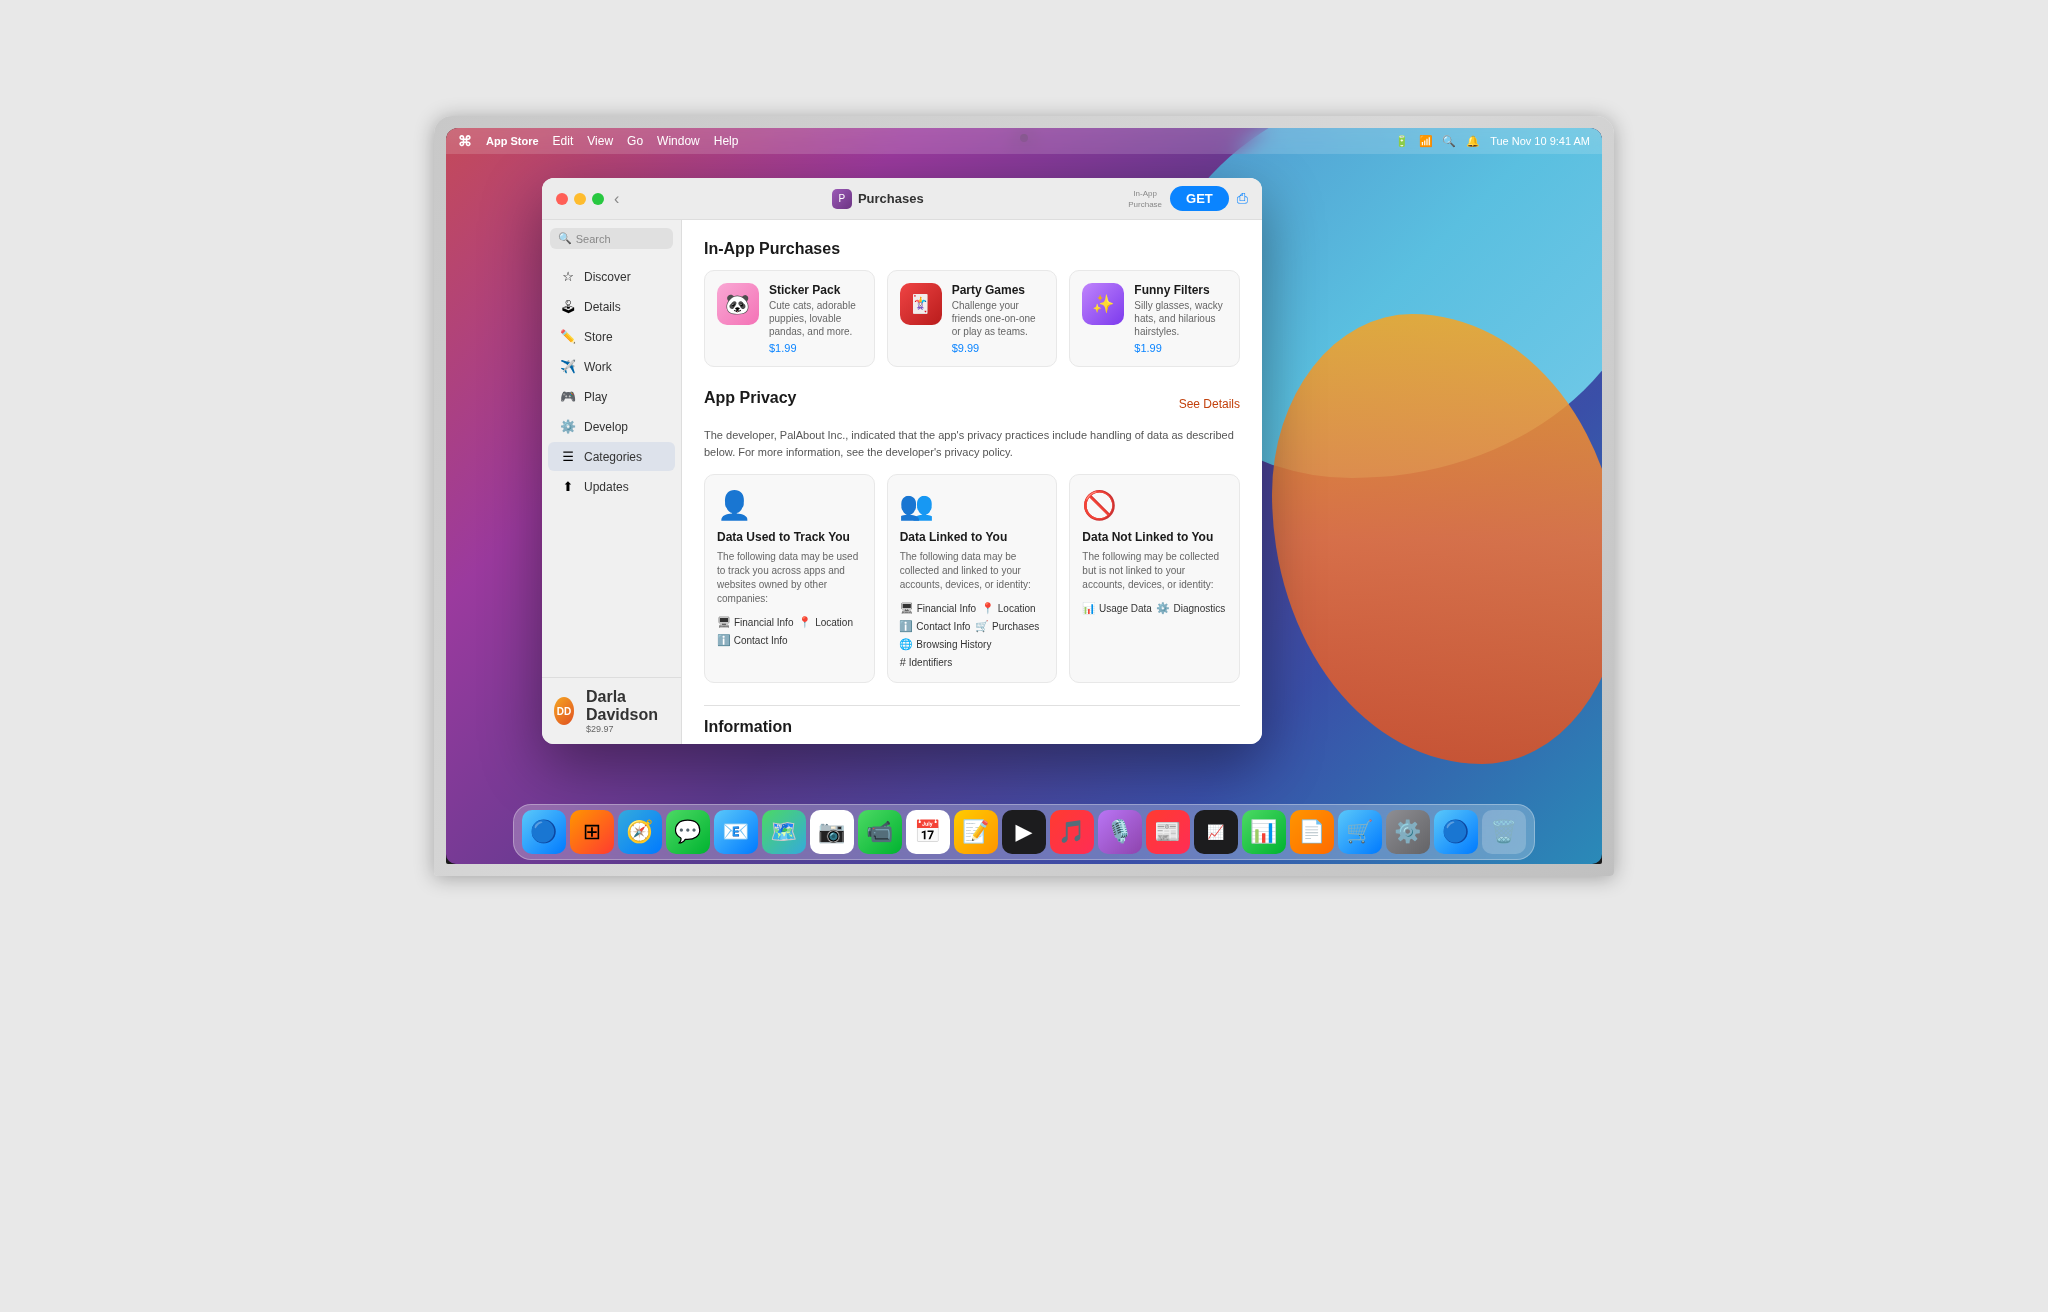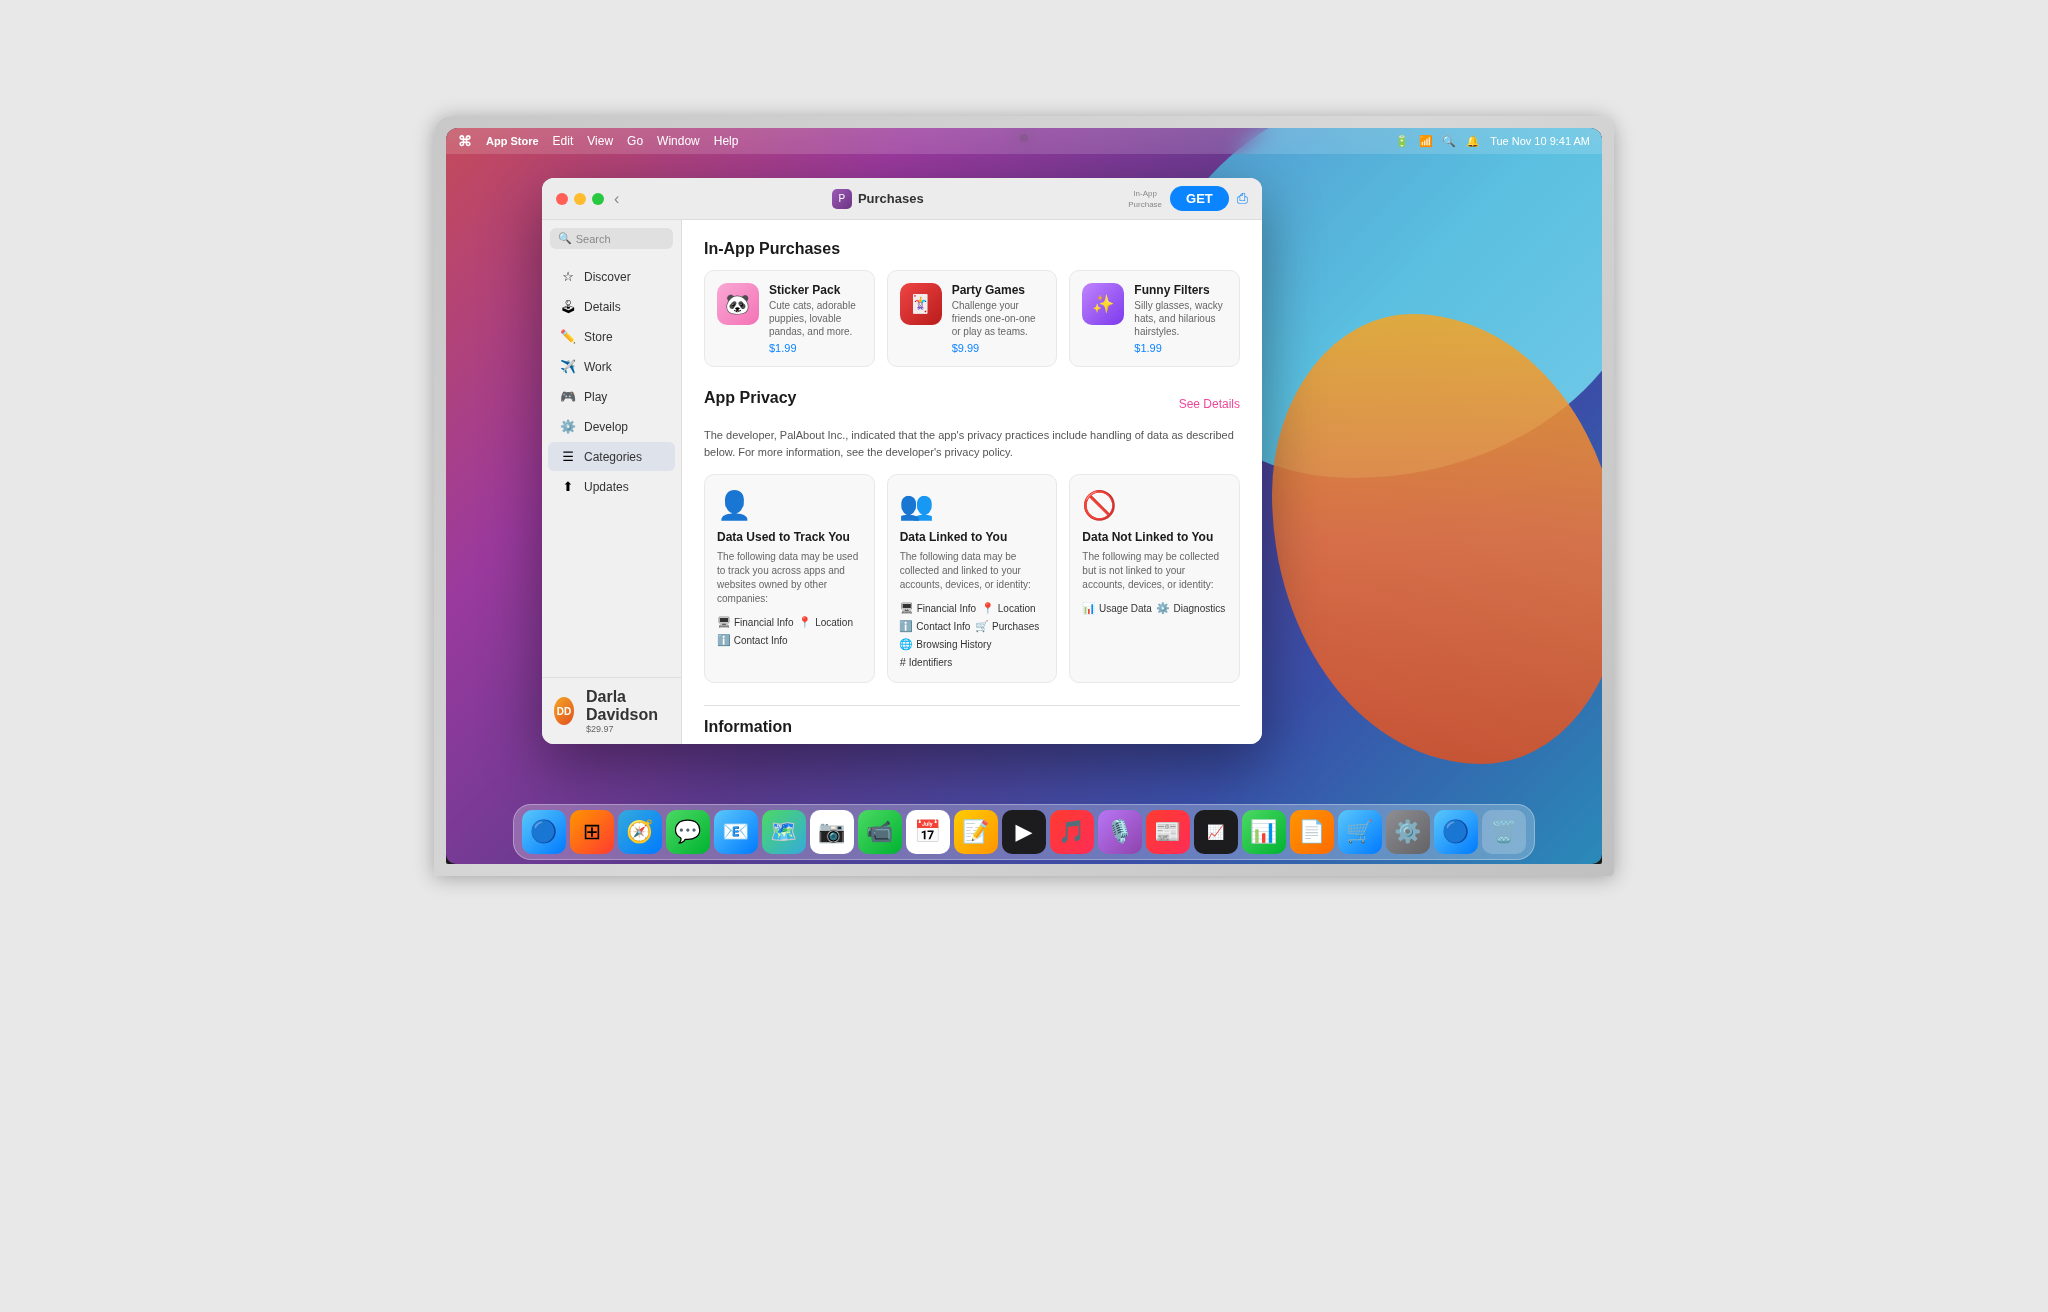--- a/index.html
+++ b/index.html
@@ -439,21 +439,21 @@
     
     .privacy-header {
       display: flex;
       align-items: center;
       justify-content: space-between;
       margin-bottom: 8px;
     }
 
     .see-details {
       font-size: 12px;
-      color: #ec4899;
+      color: #c2410c;
       cursor: pointer;
     }
 
     .privacy-desc {
       font-size: 11px;
       color: #555;
       line-height: 1.5;
       margin-bottom: 14px;
     }
 

